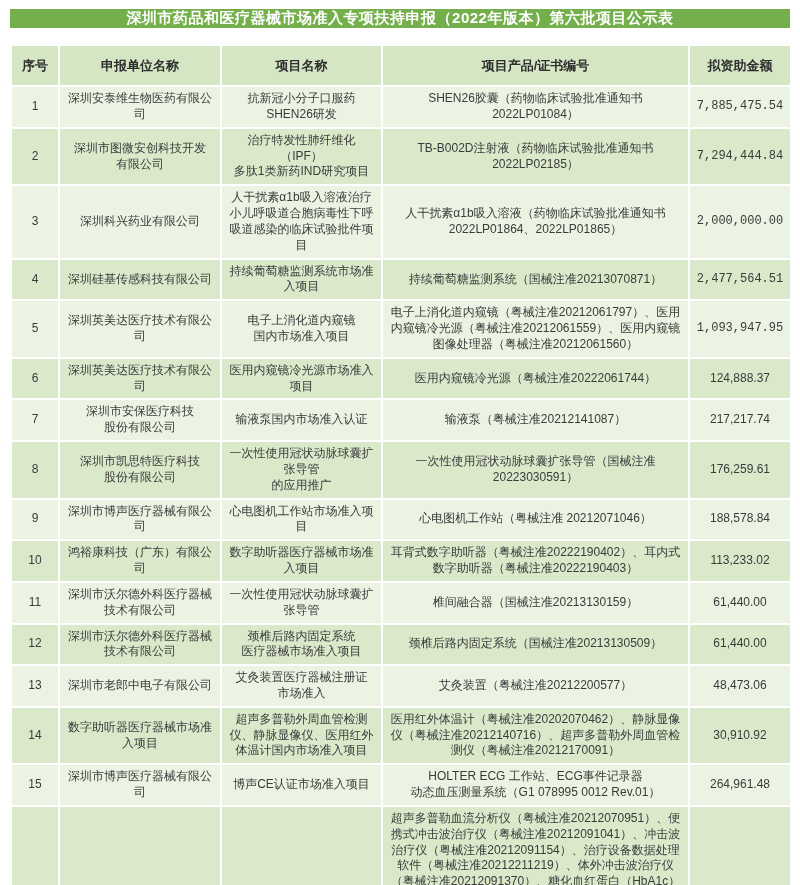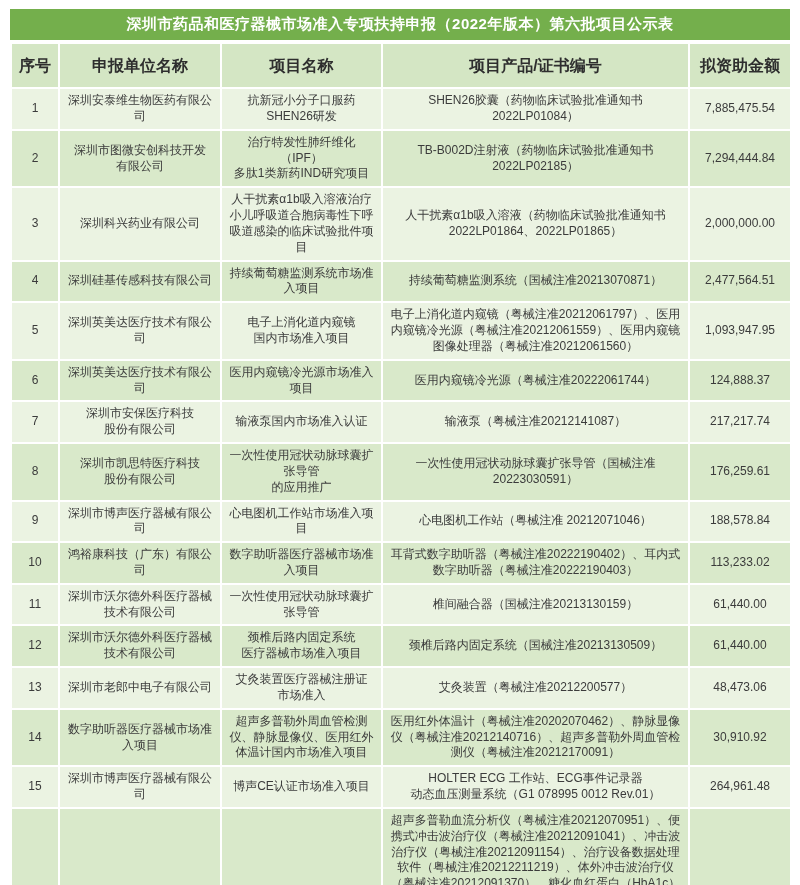--- a/index.html
+++ b/index.html
@@ -18,25 +18,25 @@
     font-family:"Liberation Sans","DejaVu Sans",sans-serif;
     color:var(--text);
   }
   .page{padding:9px 10px 10px 10px;}
   .title-bar{
     background:var(--title-bar);
     color:#ffffff;
     font-weight:bold;
     font-size:15px;
     letter-spacing:.5px;
-    height:31px;
+    height:19px;
     display:flex;
     align-items:center;
     justify-content:center;
-    margin-bottom:2px;
+    margin-bottom:16px;
   }
   table{
     border-collapse:collapse;
     width:780px;
     table-layout:fixed;
   }
   col.c1{width:48px;}
   col.c2{width:162px;}
   col.c3{width:161px;}
   col.c4{width:307px;}
@@ -47,27 +47,27 @@
     vertical-align:middle;
     font-size:12px;
     line-height:1.32;
     padding:4px 5px;
     white-space:pre-line;
     word-break:break-word;
   }
   th{
     background:var(--header-bg);
     font-weight:bold;
-    font-size:16px;
+    font-size:13px;
     color:#2e2e2e;
     padding:11px 4px;
   }
   tbody tr:nth-child(odd)  td{background:var(--row-odd);}
   tbody tr:nth-child(even) td{background:var(--row-even);}
-  tbody td.hl{background:var(--highlight);}
+  tbody td.hl{background:var(--highlight);font-family:Liberation Mono, monospace;}
 </style>
 </head>
 <body>
 
 <div class="page">
   <div class="title-bar">深圳市药品和医疗器械市场准入专项扶持申报（2022年版本）第六批项目公示表</div>
 
   <table>
     <colgroup>
       <col class="c1">

